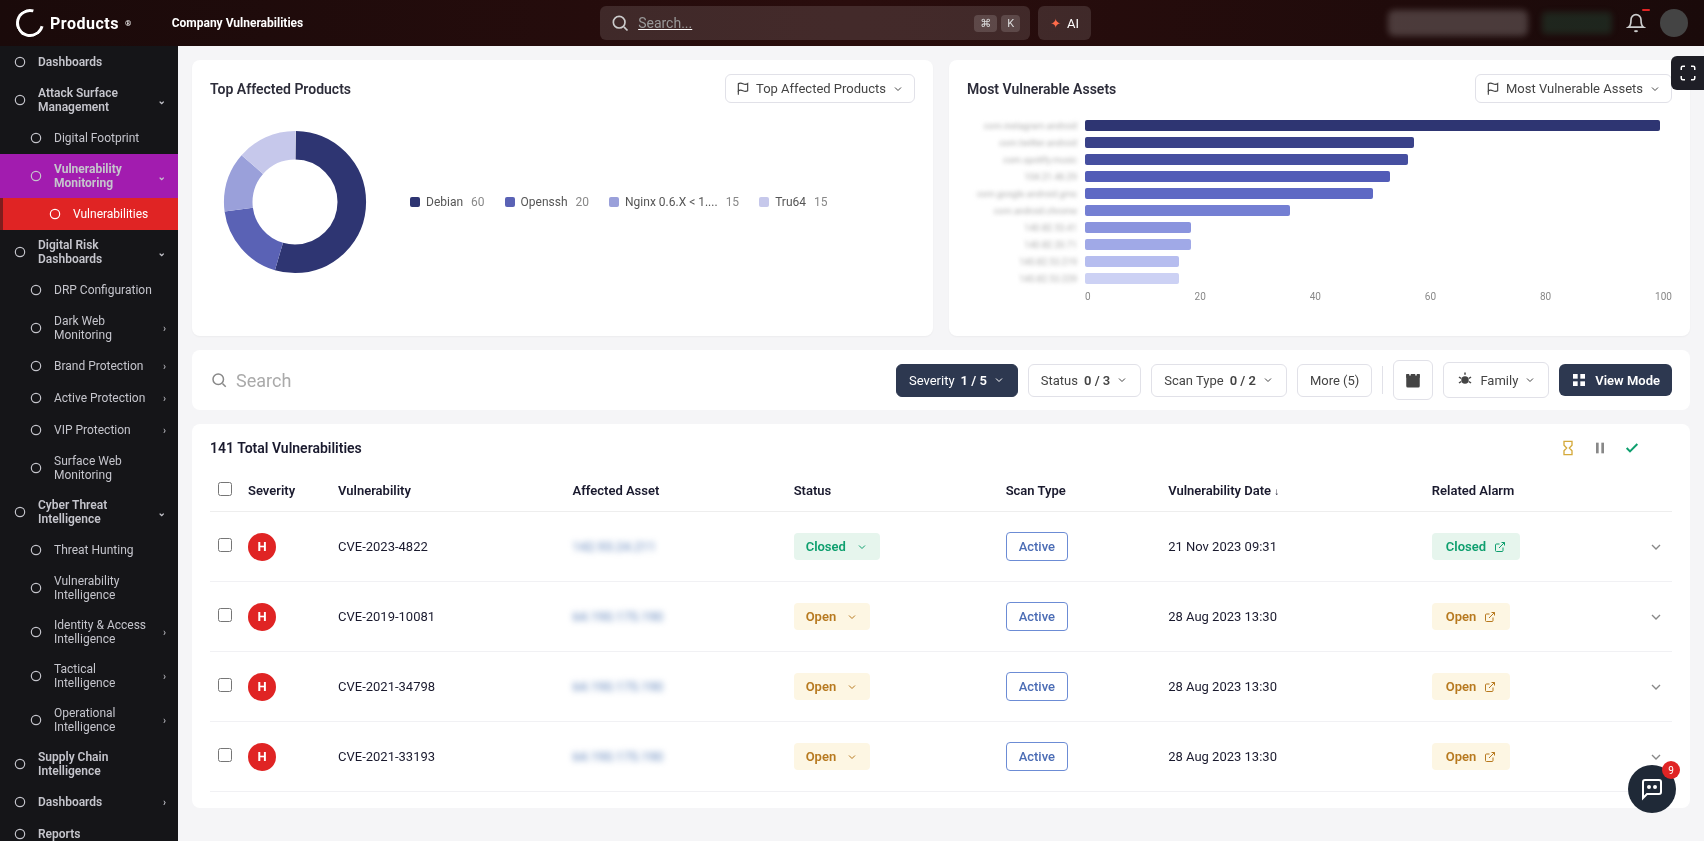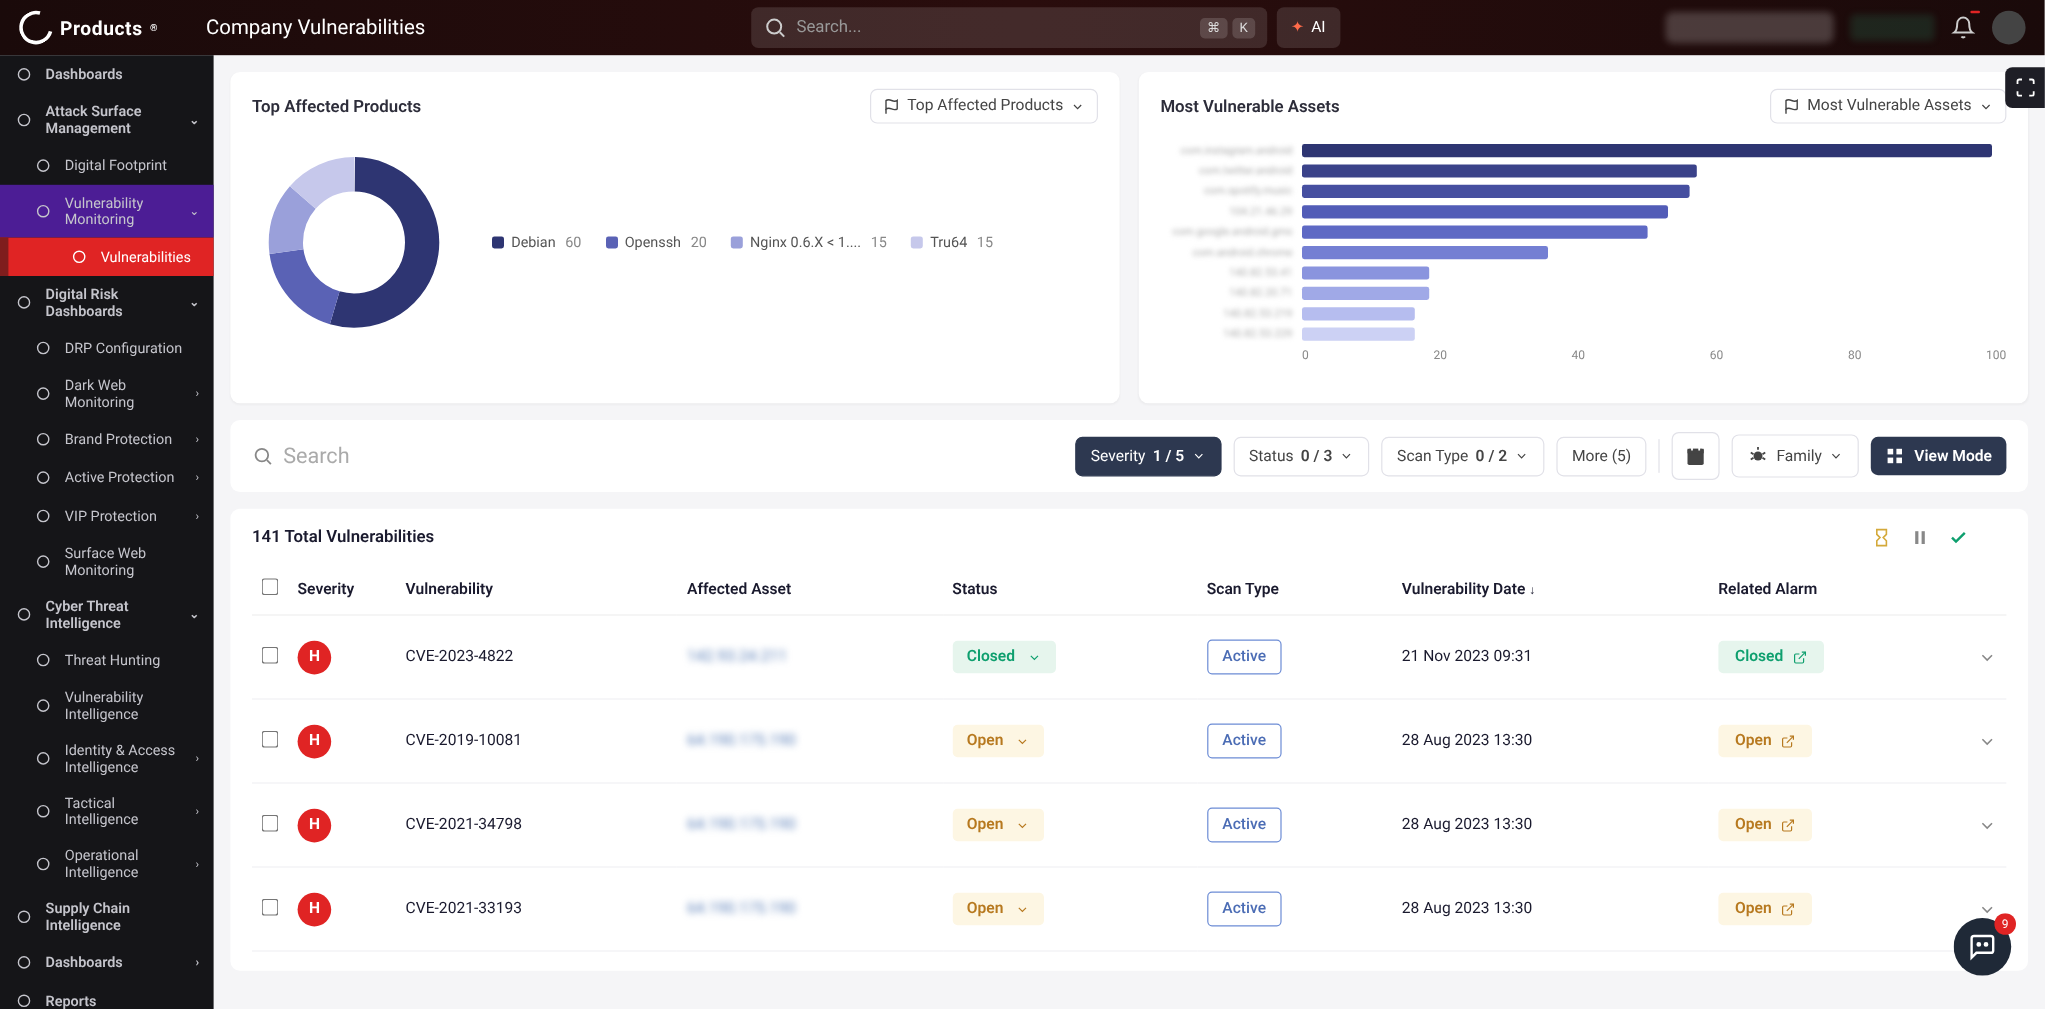--- a/index.html
+++ b/index.html
@@ -1,41 +1,41 @@
 <!DOCTYPE html>
 <html><head>
 <meta charset="utf-8">
 <style>
 * { margin:0; padding:0; box-sizing:border-box; font-family:-apple-system,BlinkMacSystemFont,"Segoe UI",Roboto,sans-serif; }
 body { background:#f5f5f7; color:#1a1a2e; font-size:13px; overflow-x:hidden; }
 
 .topbar { height:46px; background:linear-gradient(90deg,#1a0a0a 0%,#2a0d0d 50%,#1a0a0a 100%); display:flex; align-items:center; padding:0 16px; color:#fff; }
 .logo { font-weight:700; font-size:16px; letter-spacing:0.5px; margin-right:40px; display:flex; align-items:center; gap:6px; }
 .logo-arc { width:28px; height:28px; border:3px solid #fff; border-radius:50%; border-right-color:transparent; transform:rotate(-30deg);}
-.page-title { font-size:17px; color:#fff; font-weight:400; margin-right:auto;}
+.page-title { font-size:12px; color:#fff; font-weight:700; margin-right:auto;}
 .search-bar { display:flex; align-items:center; background:rgba(255,255,255,0.12); border-radius:6px; height:34px; width:430px; padding:0 10px; color:#aaa; }
-.search-bar input { background:transparent; border:none; flex:1; color:#fff; font-size:14px; padding-left:8px; outline:none;}
+.search-bar input { background:transparent; border:none; flex:1; color:#fff; font-size:14px; padding-left:8px; outline:none;text-decoration:underline;}
 .search-bar input::placeholder{color:#999;}
 .kbd { background:rgba(255,255,255,0.15); border-radius:4px; padding:2px 6px; font-size:11px; margin-left:4px; color:#ddd;}
 .ai-btn { margin-left:8px; display:flex; align-items:center; background:rgba(255,255,255,0.12); border-radius:6px; height:34px; padding:0 12px; font-size:13px; color:#fff; gap:6px;}
 .top-right { display:flex; align-items:center; gap:14px; margin-left:auto; }
 .blur-pill { filter:blur(3px); background:rgba(255,255,255,0.2); border-radius:6px; width:140px; height:26px;}
 .check-badge{display:flex;align-items:center;gap:4px;background:rgba(49,196,141,0.15);padding:4px 8px;border-radius:4px;filter:blur(3px);width:70px;height:22px;}
 .bell-wrap{position:relative;}
 .red-dot{position:absolute;top:-4px;right:-4px;background:#e02424;color:#fff;font-size:8px;padding:1px 4px;border-radius:8px;}
 .avatar{width:28px;height:28px;border-radius:50%;background:#444;}
 .icon-btn-top{width:20px;height:20px;color:#ccc;}
 
 .layout { display:flex; min-height:calc(100vh - 46px); }
 .sidebar { width:178px; background:#151518; color:#c5c5cc; font-size:12px; display:flex; flex-direction:column; position:relative;}
 .side-item { display:flex; align-items:center; padding:8px 12px; gap:10px; cursor:pointer; }
 .side-item.top-level { font-weight:600; }
 .side-item.sub { padding-left:28px; font-weight:400; }
-.side-item.active { background:#e02424; color:#fff; border-left:7px solid #7f1d1d;justify-content:center;}
-.side-item.selected-parent { background:#4c1d95; }
+.side-item.active { background:#e02424; color:#fff; border-left:3px solid #7f1d1d;}
+.side-item.selected-parent { background:#a21caf;font-weight:bold; }
 .side-chevron { margin-left:auto; font-size:10px; }
 .side-icon { width:16px; height:16px; display:inline-flex; justify-content:center; align-items:center; flex-shrink:0;}
 
 .main { flex:1; padding:14px; position:relative;}
 .rail-btn{position:absolute;right:-1px;top:10px;width:34px;height:34px;background:#1e1e26;color:#fff;display:flex;align-items:center;justify-content:center;border-radius:6px 0 0 6px;}
 .cards { display:flex; gap:16px; }
 .card { background:#fff; border-radius:8px; padding:14px 18px; flex:1; min-height:276px; box-shadow:0 1px 2px rgba(0,0,0,0.04);}
 .card-head { display:flex; justify-content:space-between; align-items:center; margin-bottom:4px;}
 .card-title { font-size:14px; font-weight:600; color:#2d2d3a;}
 .card-drop { display:flex; align-items:center; gap:6px; border:1px solid #e1e1e8; border-radius:6px; padding:6px 10px; font-size:13px; color:#444;}

